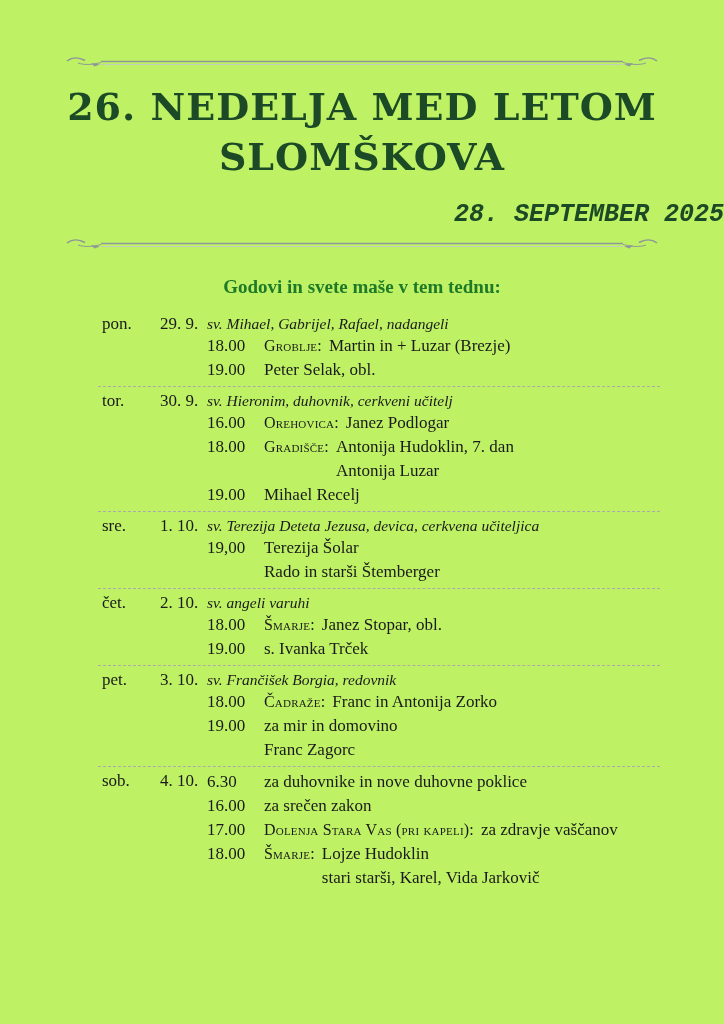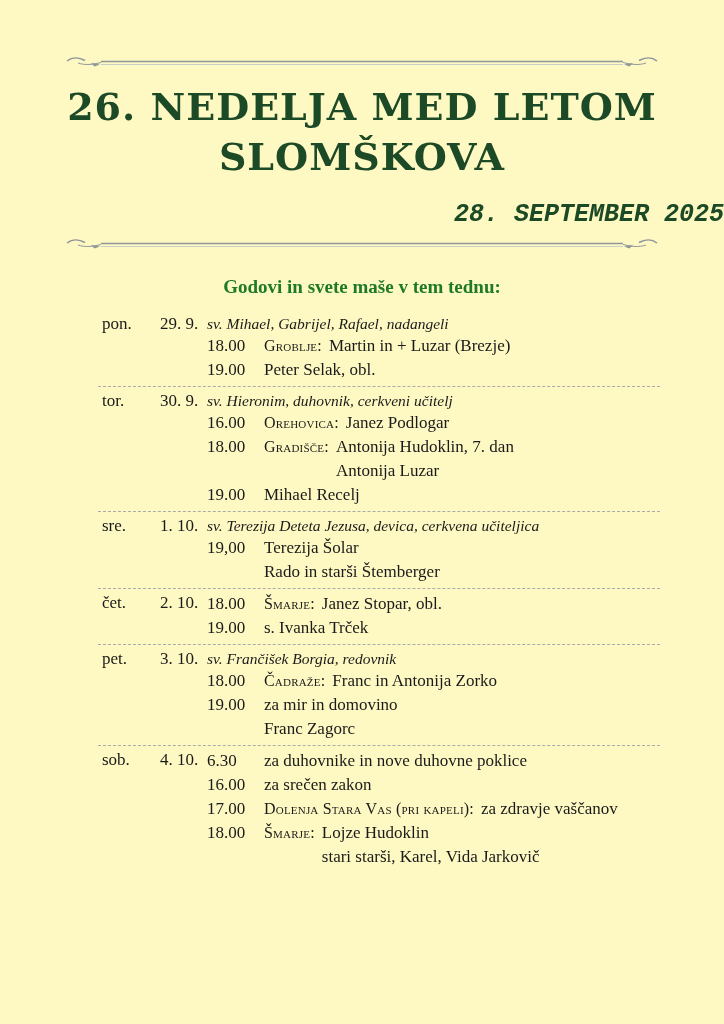--- a/index.html
+++ b/index.html
@@ -1,20 +1,20 @@
 <!DOCTYPE html>
 <html><head>
 <meta charset="utf-8">
 <style>
   html,body{margin:0;padding:0;background:#e8e8e8;}
   .page{
     position:relative;
     width:724px;height:1024px;
     margin:0 auto;
-    background:#fef9c3;
+    background:#bef264;
     font-family:"Liberation Serif","DejaVu Serif",serif;
     color:#1a1a1a;
     overflow:hidden;
     box-sizing:border-box;
     padding-top:54px;
   }
   .ornament{
     display:block;
     margin:0 auto;
     width:594px;height:16px;
@@ -185,20 +185,21 @@
     <div class="mass-line">
       <span class="mass-time"></span><span class="mass-text">Rado in starši Štemberger</span>
     </div>
   </div>
     </div>
 
     <div class="day-block">
       <div class="day-cell">čet.</div>
       <div class="date-cell">2. 10.</div>
       <div class="content-cell">
+        <div class="feast-line">sv. angeli varuhi</div>
 
     <div class="mass-line">
       <span class="mass-time">18.00</span><span class="mass-loc">Šmarje:</span><span class="mass-text">Janez Stopar, obl.</span>
     </div>
 
     <div class="mass-line">
       <span class="mass-time">19.00</span><span class="mass-text">s. Ivanka Trček</span>
     </div>
   </div>
     </div>

